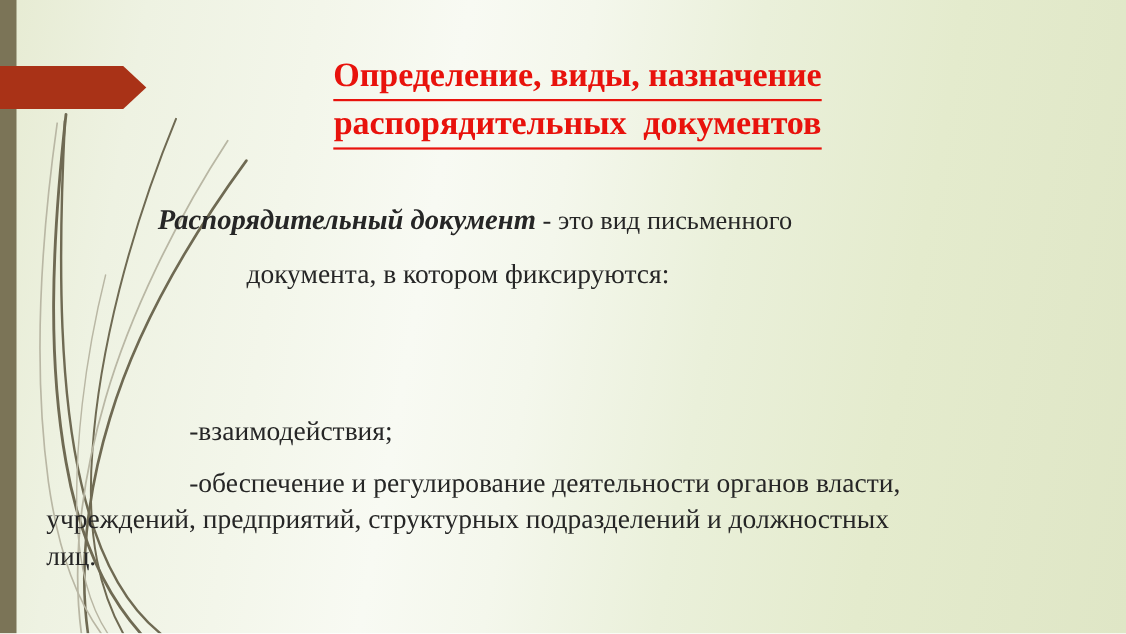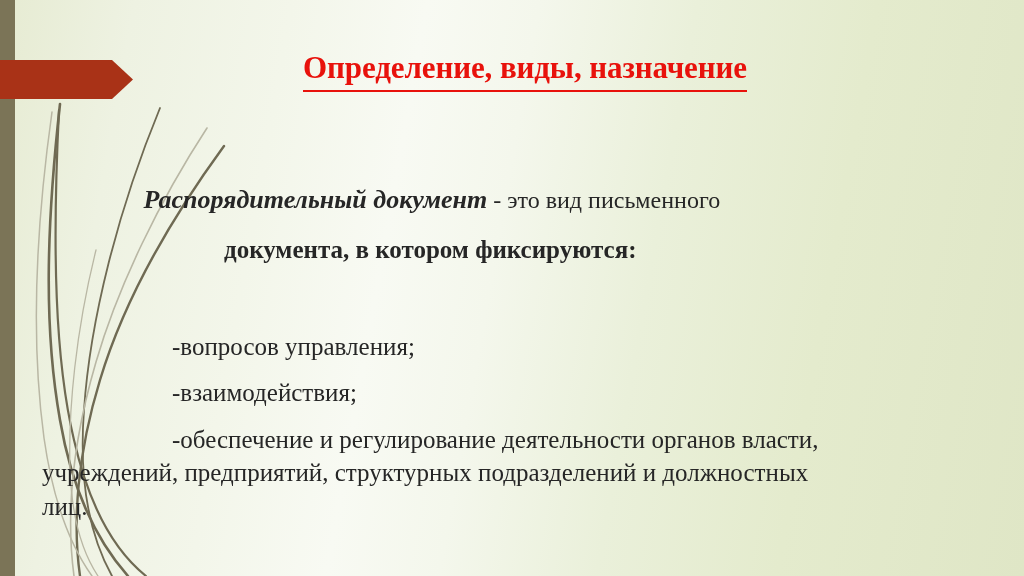--- a/index.html
+++ b/index.html
@@ -99,21 +99,21 @@
   }
 
   .lead { left: 106px; top: 152px; }
   .lead .term {
     font-weight: bold;
     font-style: italic;
     font-size: 26px;
   }
   .lead .rest { font-size: 24px; }
 
-  .l-doc     { left: 224px; top: 232px; font-weight: bold; }
+  .l-doc     { left: 224px; top: 232px; }
   .l-b1      { left: 172px; top: 281px; }
   .l-b2      { left: 172px; top: 329px; }
   .l-b3      { left: 172px; top: 375px; text-align: right; }
   .l-b4      { left: 172px; top: 422px; text-align: right; }
   .l-wrap1   { left:  42px; top: 455px; }
   .l-wrap2   { left:  42px; top: 489px; }
 
   .l-wrap1, .l-wrap2 { font-size: 25px; text-align: center; }
 </style>
 </head>
@@ -136,31 +136,31 @@
   </svg>
 
   <div class="arrow-banner">
     <svg width="134" height="39" viewBox="0 0 134 39" aria-hidden="true">
       <polygon points="0,0 112,0 133,19.5 112,39 0,39" fill="#a93217"></polygon>
     </svg>
   </div>
 
   <div class="title">
     <span class="tline"><span>Определение, виды, назначение</span></span>
+    <span class="tline"><span>распорядительных  документов</span></span>
   </div>
 
   <div class="body-area">
 
     <div class="line lead">
       <span class="term">Распорядительный документ</span><span class="rest"> - это вид письменного</span>
     </div>
 
     <div class="line l-doc">документа, в котором фиксируются:</div>
 
-    <div class="line l-b2">-вопросов управления;</div>
     <div class="line l-b3">-взаимодействия;</div>
     <div class="line l-b4">-обеспечение и регулирование деятельности органов власти,</div>
 
     <div class="line l-wrap1">учреждений, предприятий, структурных подразделений и должностных</div>
     <div class="line l-wrap2">лиц.</div>
 
   </div>
 
 </div>
 

